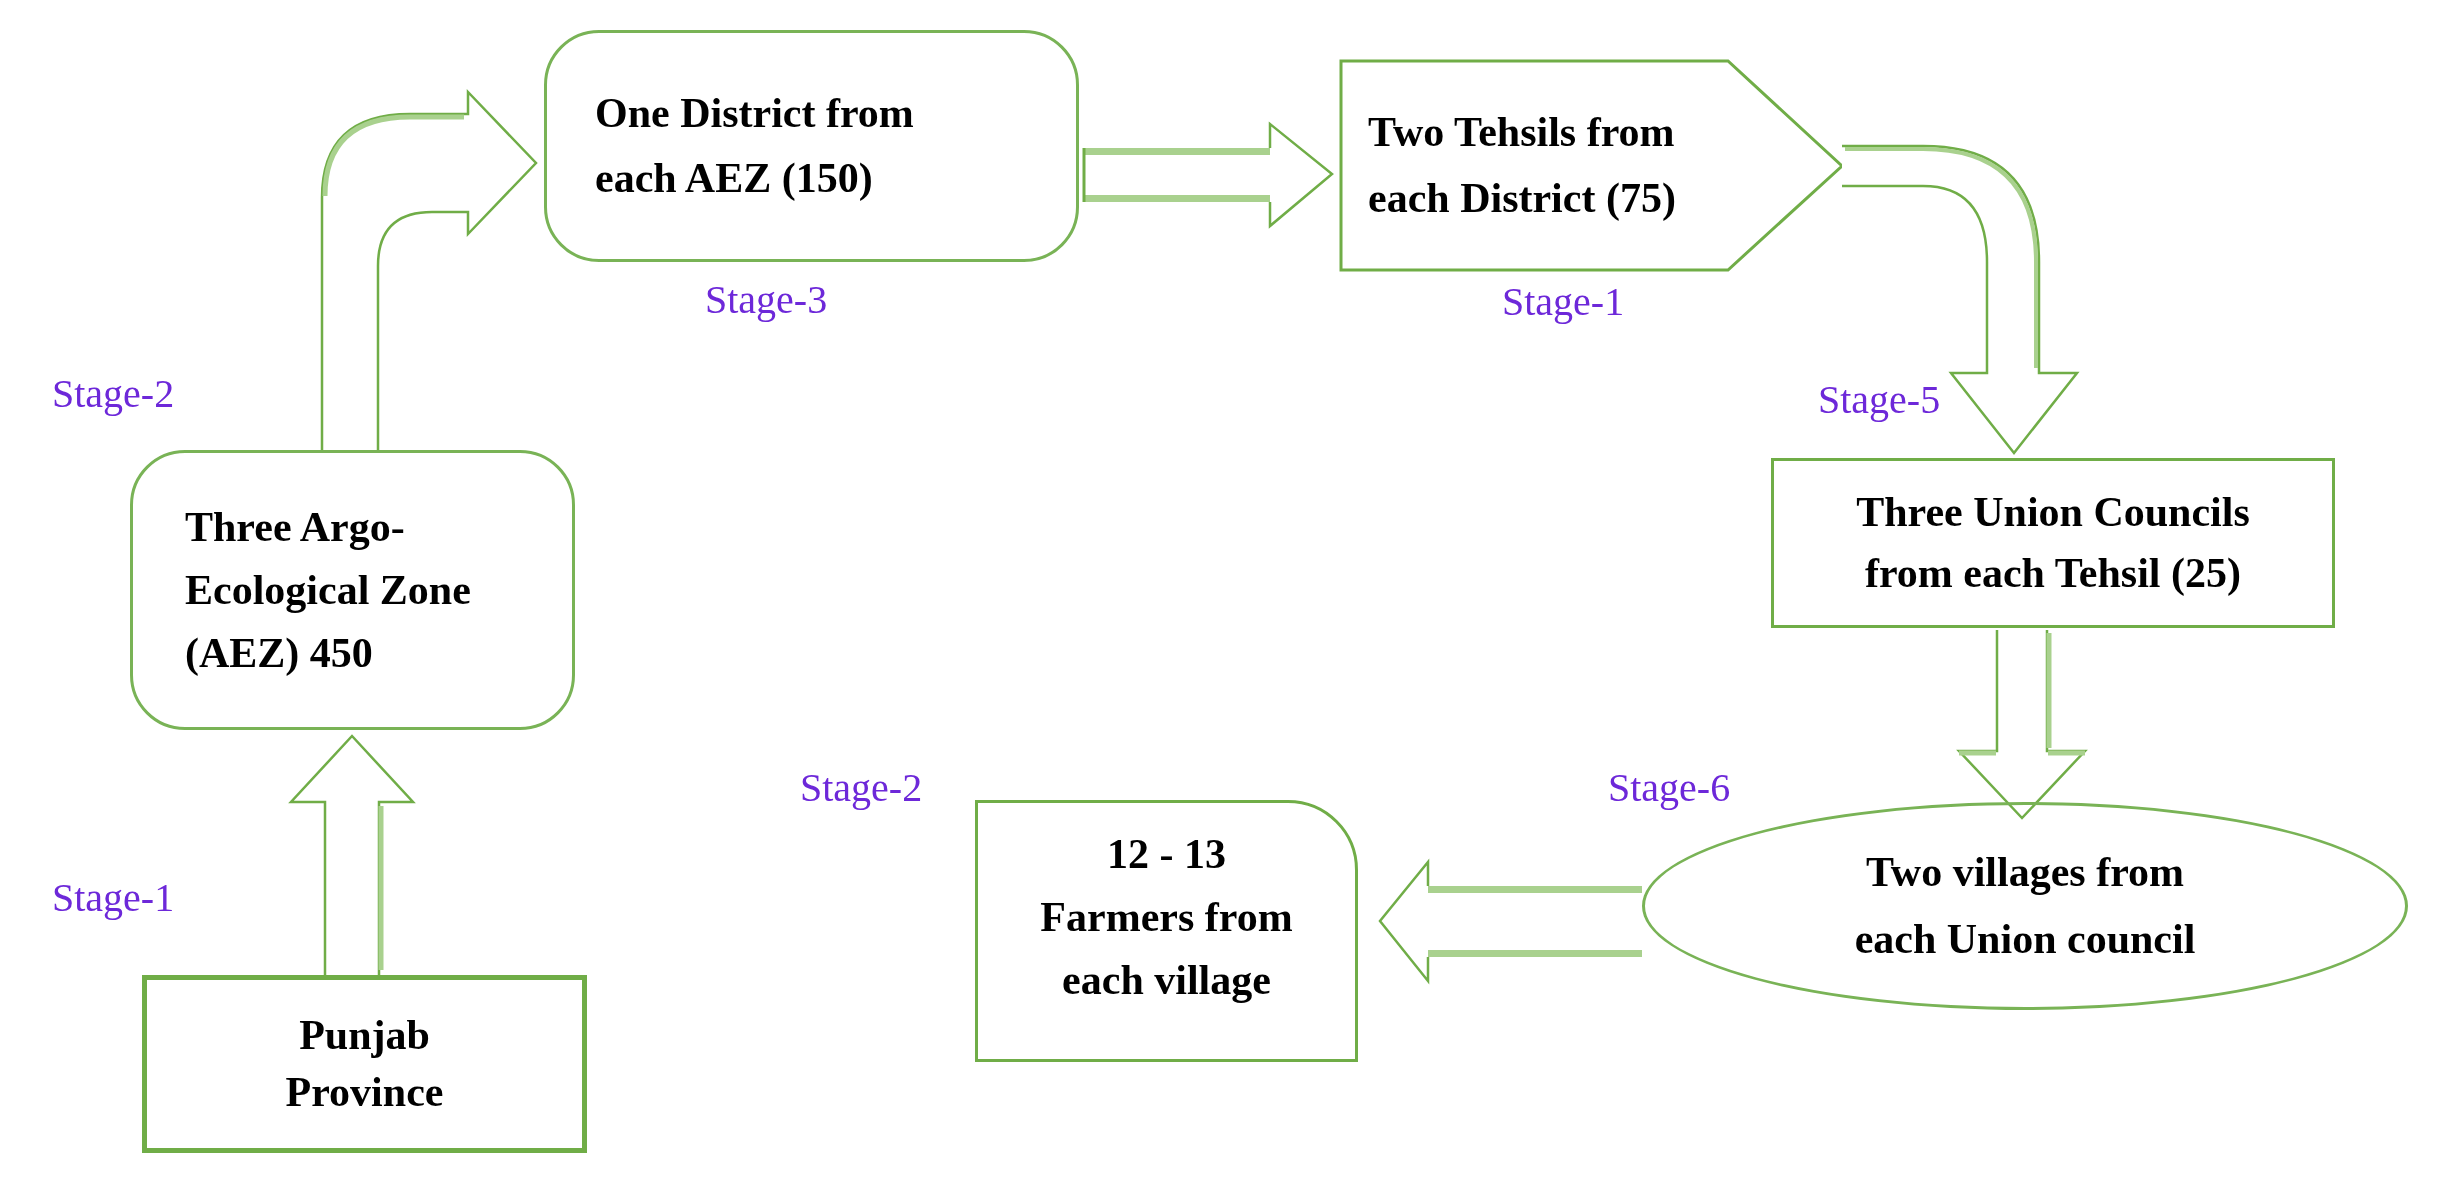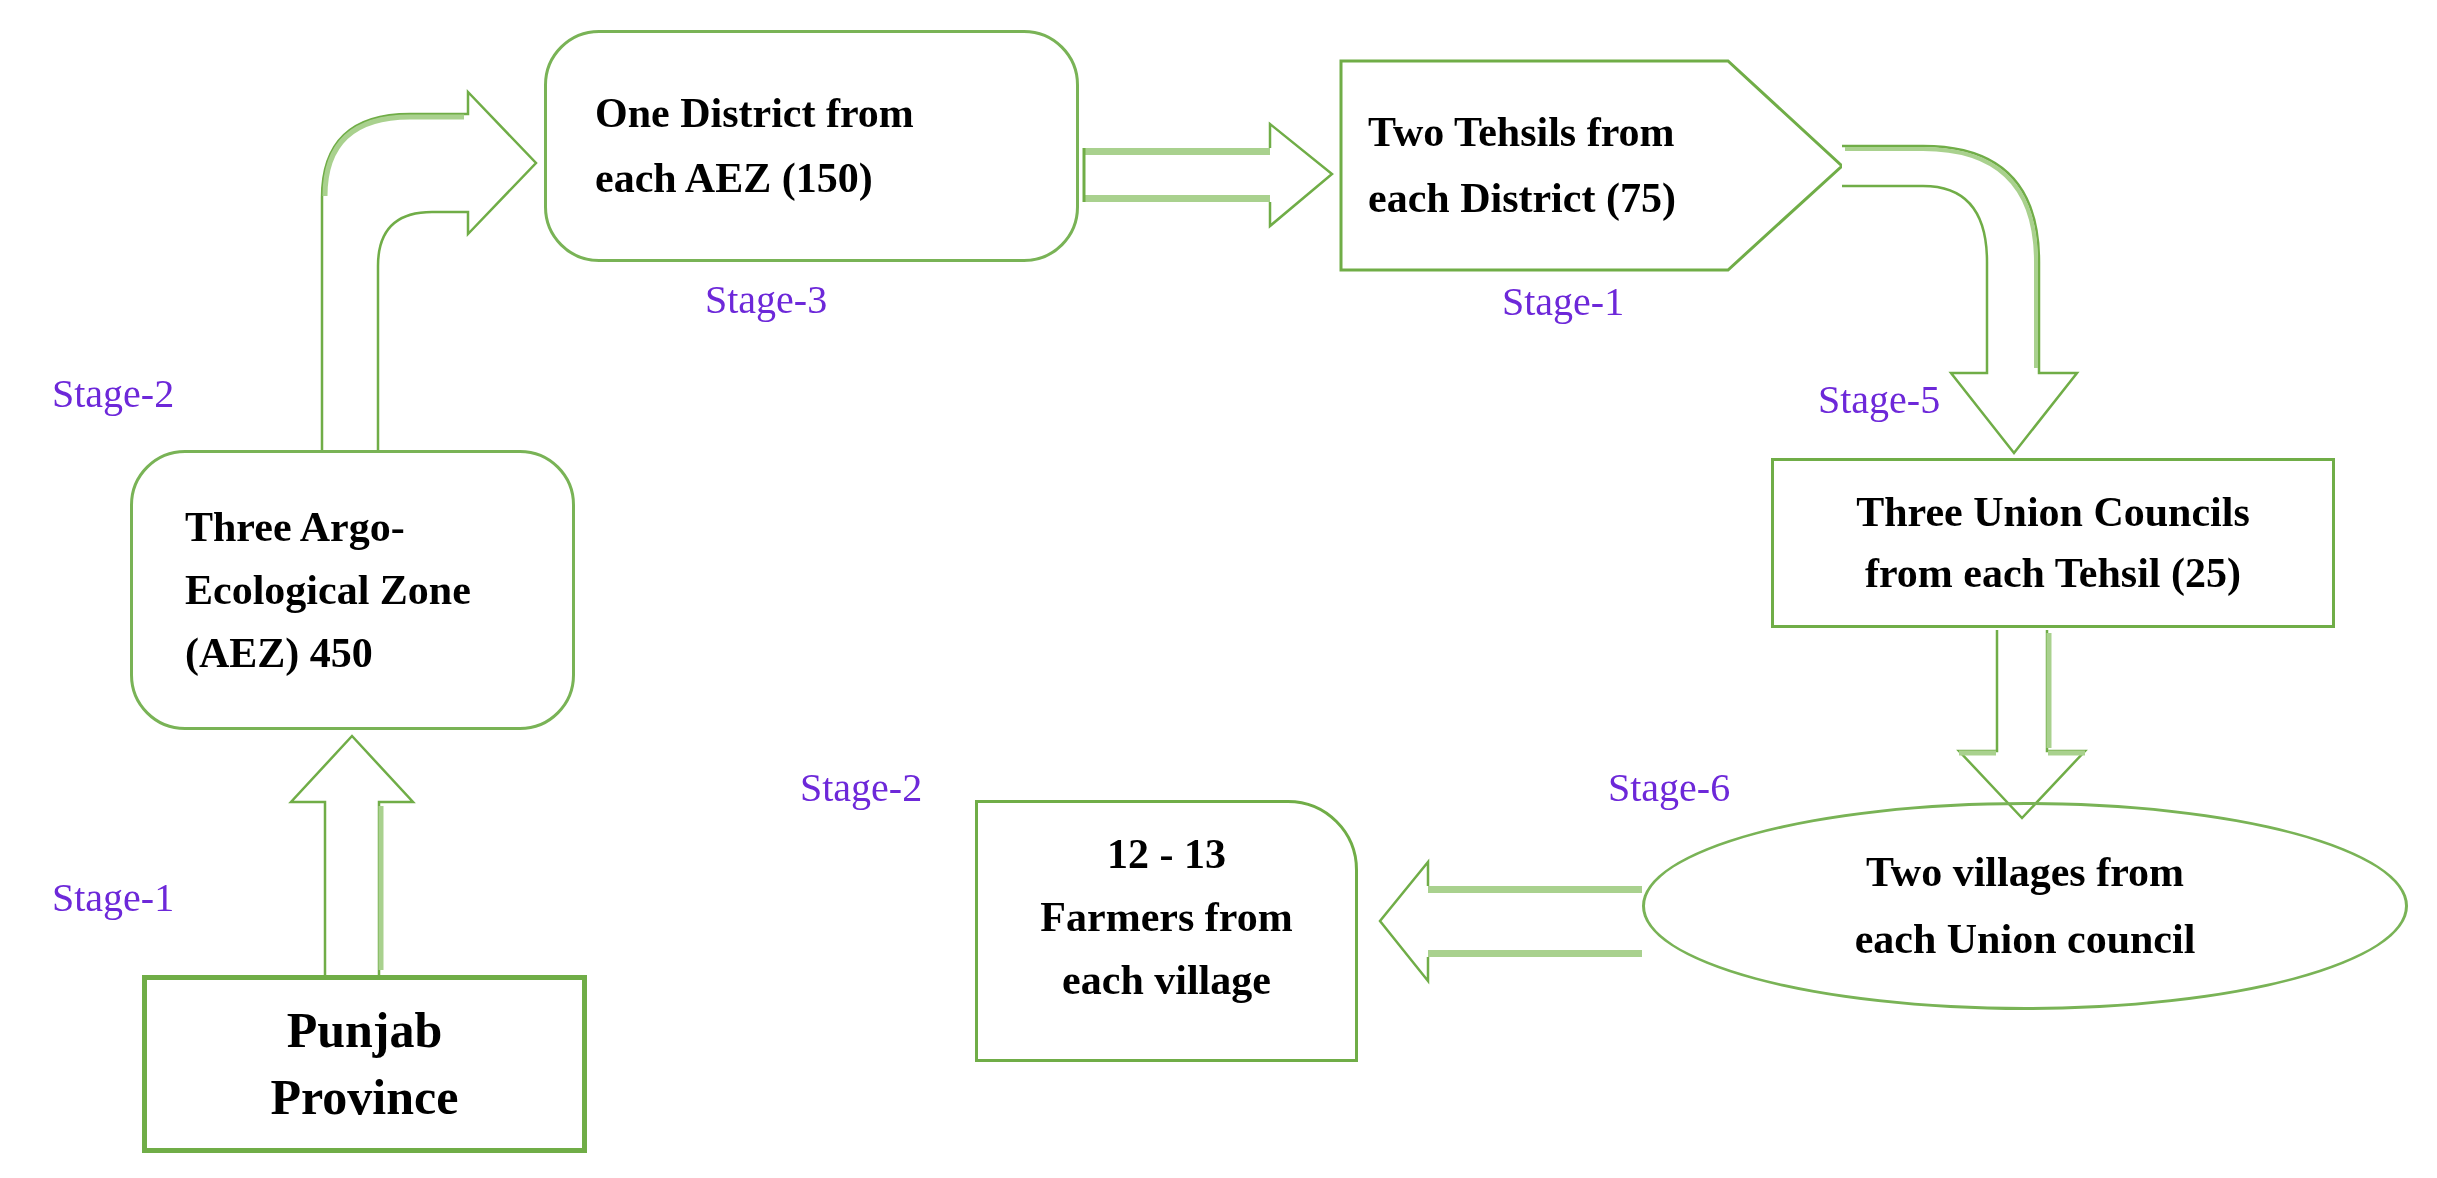--- a/index.html
+++ b/index.html
@@ -23,21 +23,21 @@
   }
   .stage-label{
     position:absolute;z-index:3;
     color:#6d28d9;font-weight:normal;
     font-size:40px;line-height:1.1;
     white-space:nowrap;
   }
   #punjab-node{
     left:142px;top:975px;width:445px;height:178px;
     border:5px solid #70ad47;
-    font-size:50px;line-height:1.35;
+    font-size:42px;line-height:1.35;
   }
   #aez-node{
     left:130px;top:450px;width:445px;height:280px;
     border:3px solid #79b356;border-radius:55px;
     justify-content:flex-start;text-align:left;
     padding-left:52px;line-height:1.5;
   }
   #district-node{
     left:544px;top:30px;width:535px;height:232px;
     border:3px solid #79b356;border-radius:55px;

